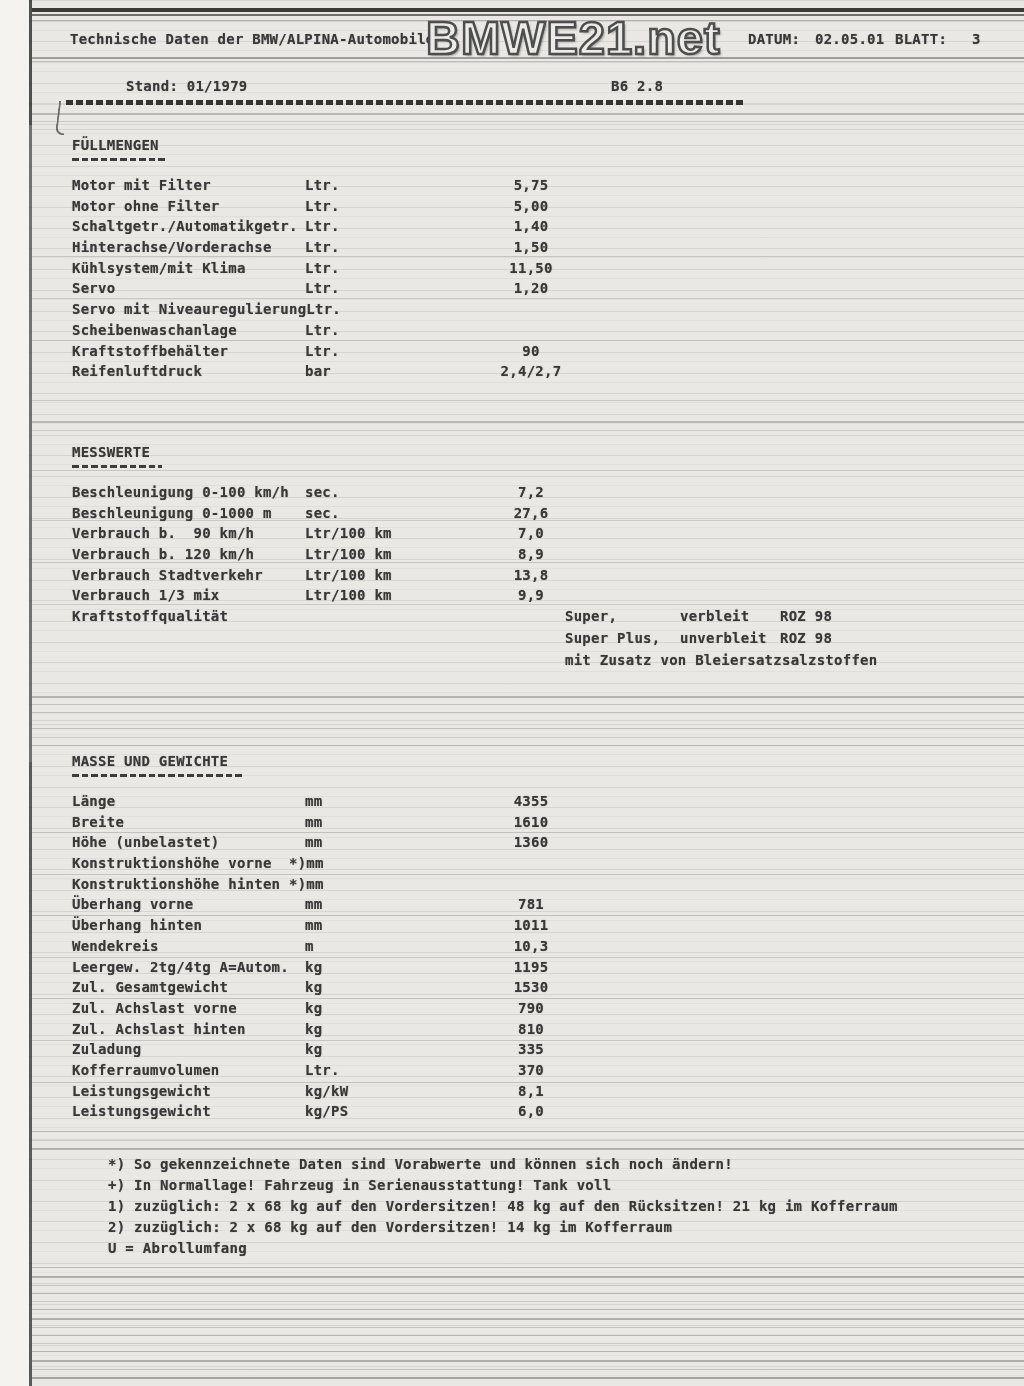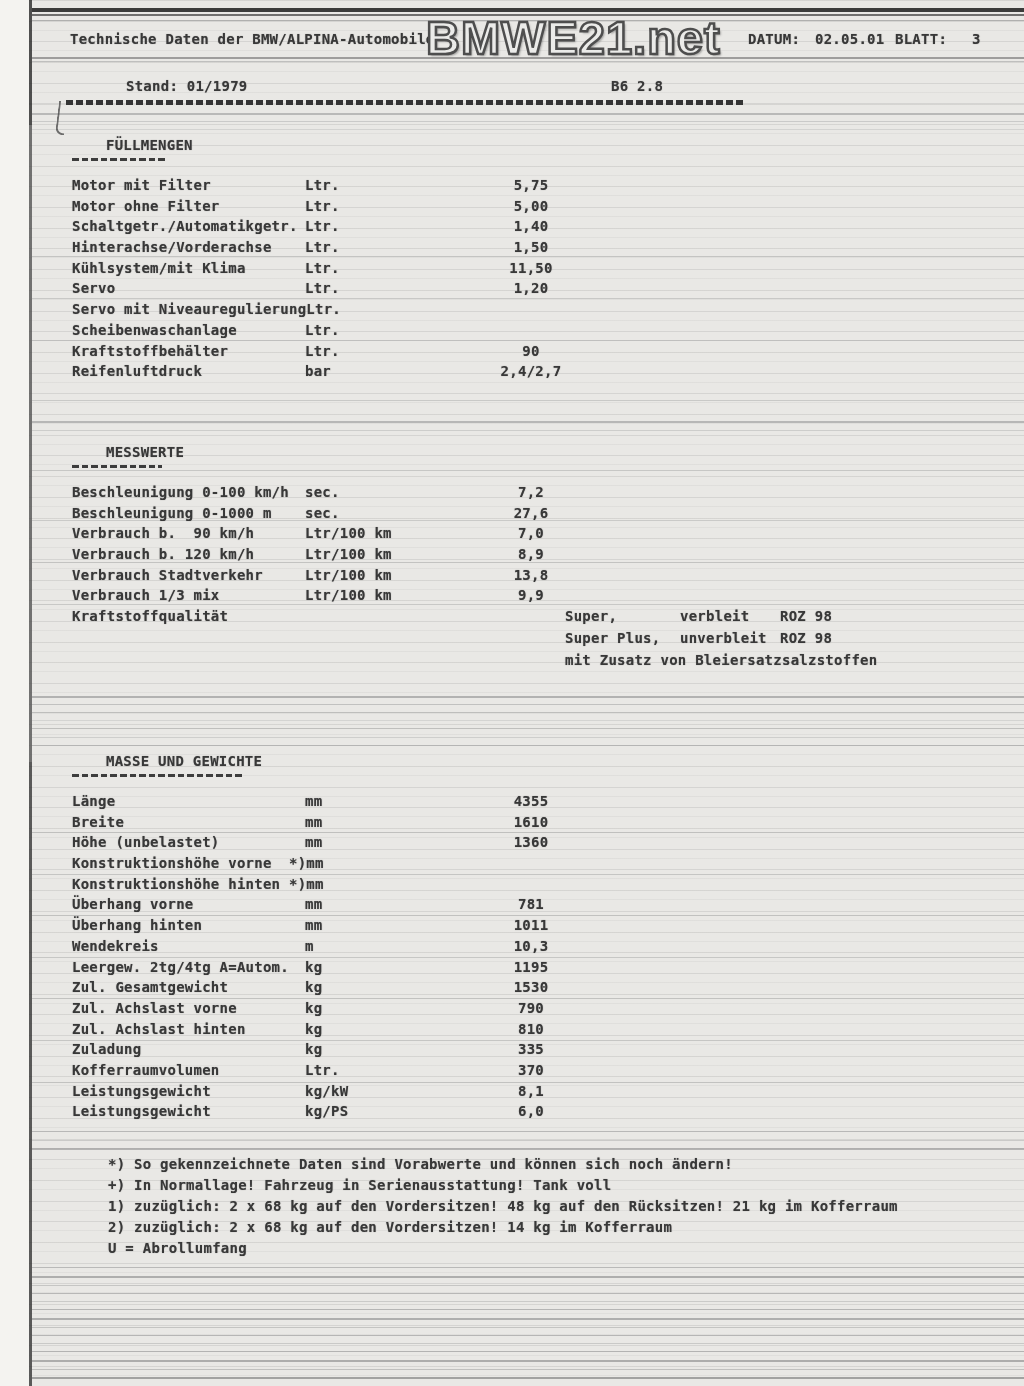--- a/index.html
+++ b/index.html
@@ -43,21 +43,21 @@
 
   .stand-row{position:absolute;left:16px;top:78px;width:1024px;height:20px;z-index:2;margin-left:40px;}
   .stand{position:absolute;left:70px;top:0;}
   .model{position:absolute;left:555px;top:0;}
 
   .dashes{background:repeating-linear-gradient(90deg,#3d3d3d 0 6.5px,rgba(0,0,0,0) 6.5px 9.6px);}
   .main-sep{position:absolute;left:66px;top:100px;width:680px;height:5px;z-index:2;
     background:repeating-linear-gradient(90deg,#343434 0 7px,rgba(0,0,0,0) 7px 10px);}
 
   .section{position:absolute;left:72px;width:930px;z-index:2;}
-  .section-title{height:17px;margin-left:34px;}
+  .section-title{height:17px;}
   .section-underline{height:3px;margin-top:4px;}
   .rows{margin-top:16px;}
   .row{display:flex;height:20.7px;}
   .c-label{min-width:233px;}
   .c-unit{min-width:152px;}
   .c-value{width:148px;text-align:center;}
   .frow{position:relative;height:22px;}
   .f-label{position:absolute;left:0;top:0;}
   .f-grade{position:absolute;left:493px;top:0;}
   .f-lead{position:absolute;left:608px;top:0;}

